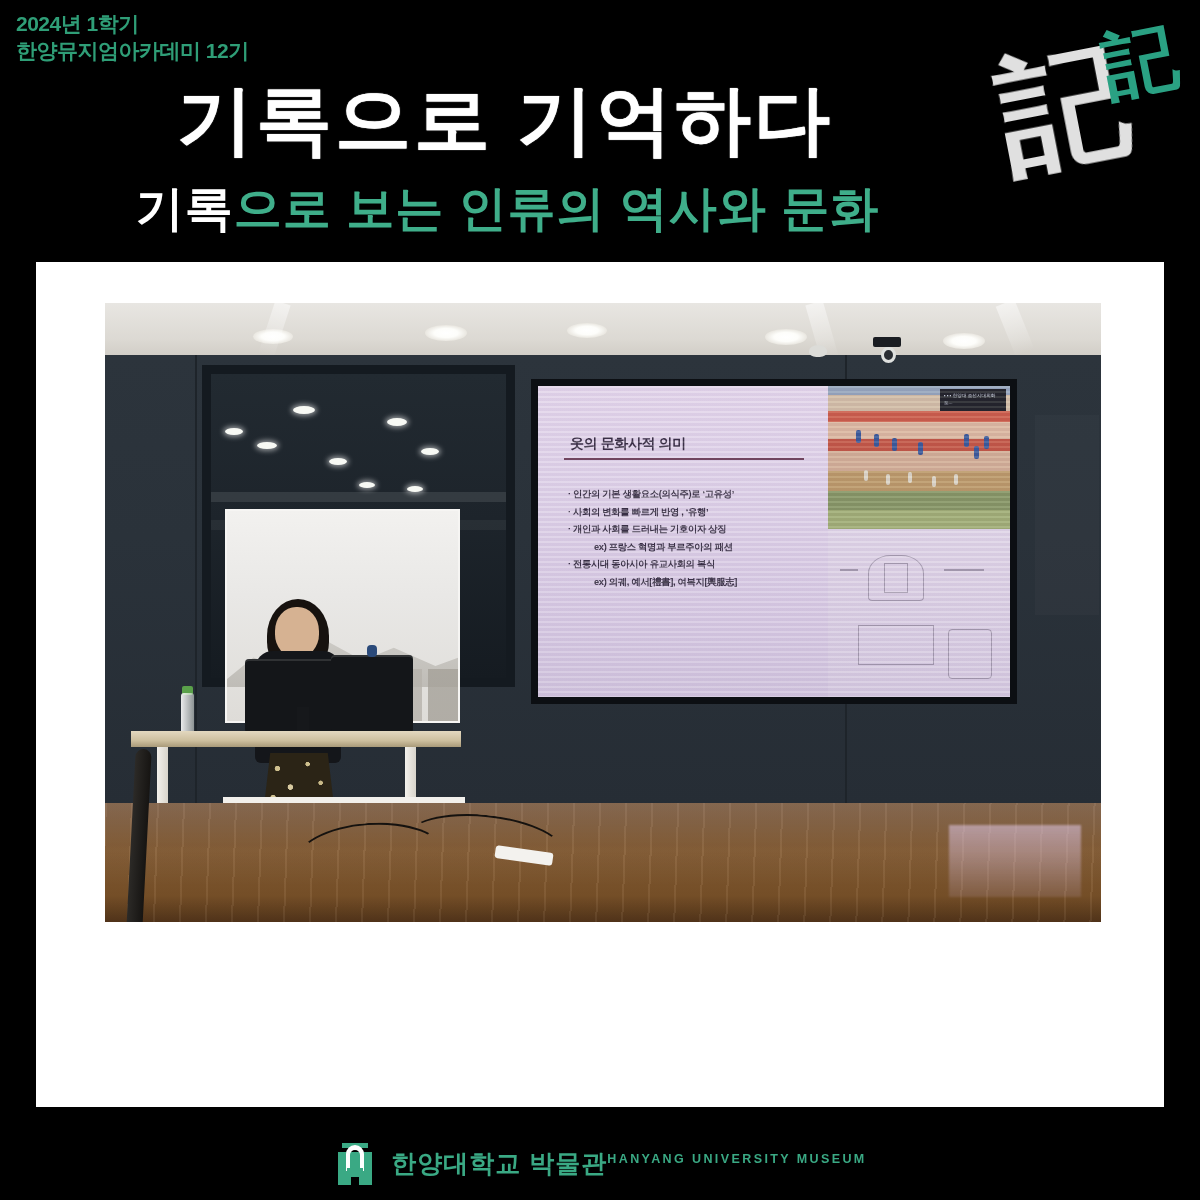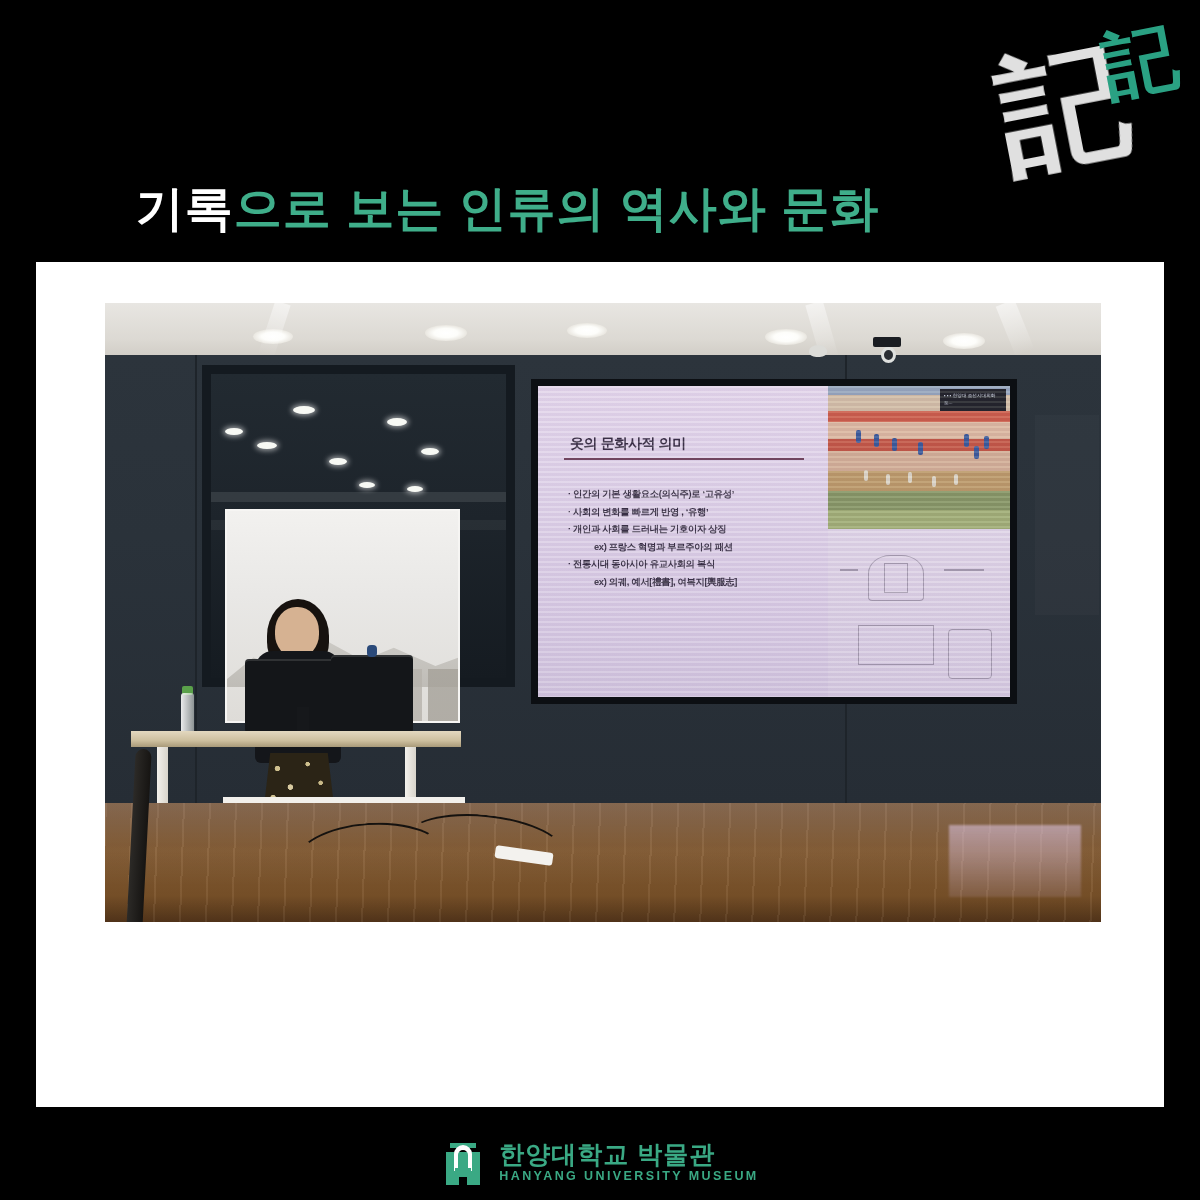--- a/index.html
+++ b/index.html
@@ -289,30 +289,33 @@
   }
   .hl { background:#8dd2ab; padding:1px 2px; }
   .teal { color:#43bd92; }
 
   
   #footer {
     position:absolute; left:0; top:1127px; width:1200px; height:73px;
     display:flex; align-items:center; justify-content:center; gap:14px;
   }
   .mark { width:44px; height:46px; position:relative; }
-  .logo-text { display:flex; flex-direction:column; }
+  .logo-text { display:flex; flex-direction:row; }
   .logo-ko { color:#3aa984; font-size:25px; font-weight:700; letter-spacing:1px; line-height:1.05; }
   .logo-en { color:#3aa984; font-size:12.5px; font-weight:700; letter-spacing:2.4px; line-height:1.5; }
 </style>
 </head>
 <body>
 
 <div id="header">
 
-
+  <div class="kicker">2024년 1학기
+한양뮤지엄아카데미 12기</div>
+
+  <div class="main-title">기록으로 기억하다</div>
 
   <div class="sub-title">
     <span class="w">기록</span><span>으로 보는 인류의 역사와 문화</span>
   </div>
 
   <div id="stamp">
     <div class="stamp-big">記</div>
     <div class="stamp-small">記</div>
   </div>
 </div>

